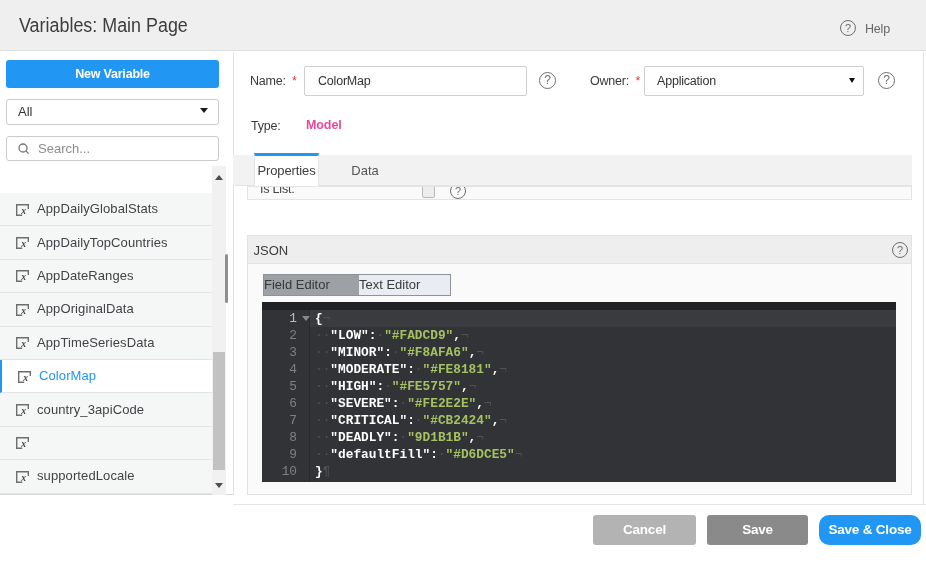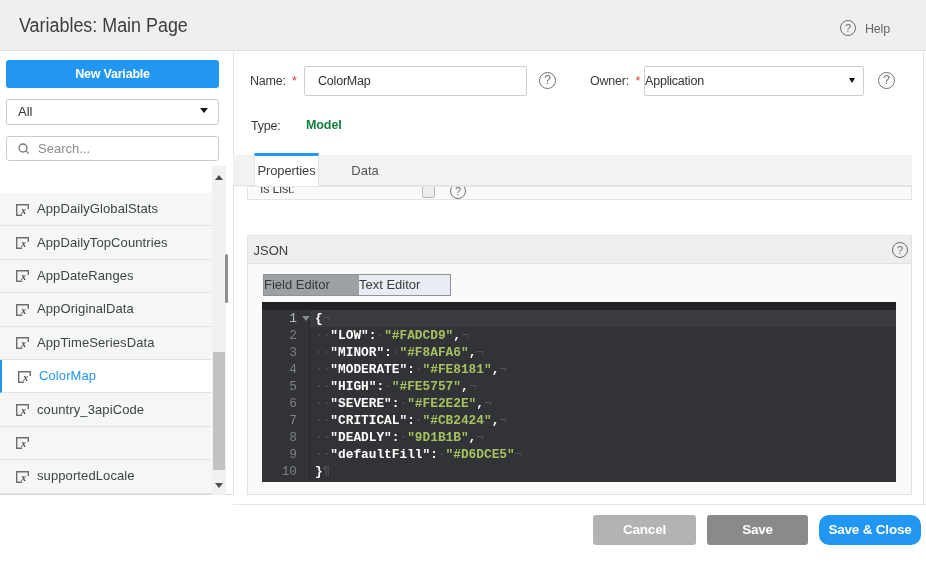--- a/index.html
+++ b/index.html
@@ -165,26 +165,26 @@
     <div class="arr" style="bottom:0;">
       <div class="tri-dn"></div>
     </div>
   </div>
   <div class="abs mini-thumb"></div>
 
   <div class="abs flabel" style="left:250px;top:74px;">Name: <span class="req" style="margin-left:3px;">*</span></div>
   <div class="abs input" style="left:304px;top:66px;width:223px;height:30px;font-size:12.5px;color:#333;line-height:28px;padding-left:13px;letter-spacing:-0.2px;">ColorMap</div>
   <div class="abs qcirc" style="left:539px;top:72px;width:17px;height:17px;font-size:12px;line-height:15px;">?</div>
   <div class="abs flabel" style="left:590px;top:74px;">Owner: <span class="req" style="margin-left:3px;">*</span></div>
-  <div class="abs input" style="left:644px;top:66px;width:220px;height:30px;font-size:12.5px;color:#333;line-height:28px;letter-spacing:-0.2px;">Application</div>
+  <div class="abs input" style="left:644px;top:66px;width:220px;height:30px;font-size:12.5px;color:#333;line-height:28px;padding-left:12px;letter-spacing:-0.2px;">Application</div>
   <div class="abs caret-dn" style="left:849px;top:78px;"></div>
   <div class="abs qcirc" style="left:878px;top:72px;width:17px;height:17px;font-size:12px;line-height:15px;">?</div>
 
   <div class="abs flabel" style="left:251px;top:119px;">Type:</div>
-  <div class="abs" style="left:306px;top:118px;font-size:12.5px;font-weight:bold;color:#15803d;letter-spacing:-0.1px;">Model</div>
+  <div class="abs" style="left:306px;top:118px;font-size:12.5px;font-weight:bold;color:#ec4899;letter-spacing:-0.1px;">Model</div>
 
   <div class="abs tabstrip"></div>
   <div class="abs tab-active">Properties</div>
   <div class="abs tab-data">Data</div>
 
   <div class="abs panel1">
     <div class="abs flabel" style="left:12px;top:-5px;color:#444;">Is List:</div>
     <div class="abs" style="left:174px;top:-2px;width:13px;height:13px;background:#ededed;border:1px solid #b9b9b9;border-radius:2px;"></div>
     <div class="abs qcirc" style="left:202px;top:-4px;width:16px;height:16px;font-size:11px;line-height:14px;">?</div>
   </div>

